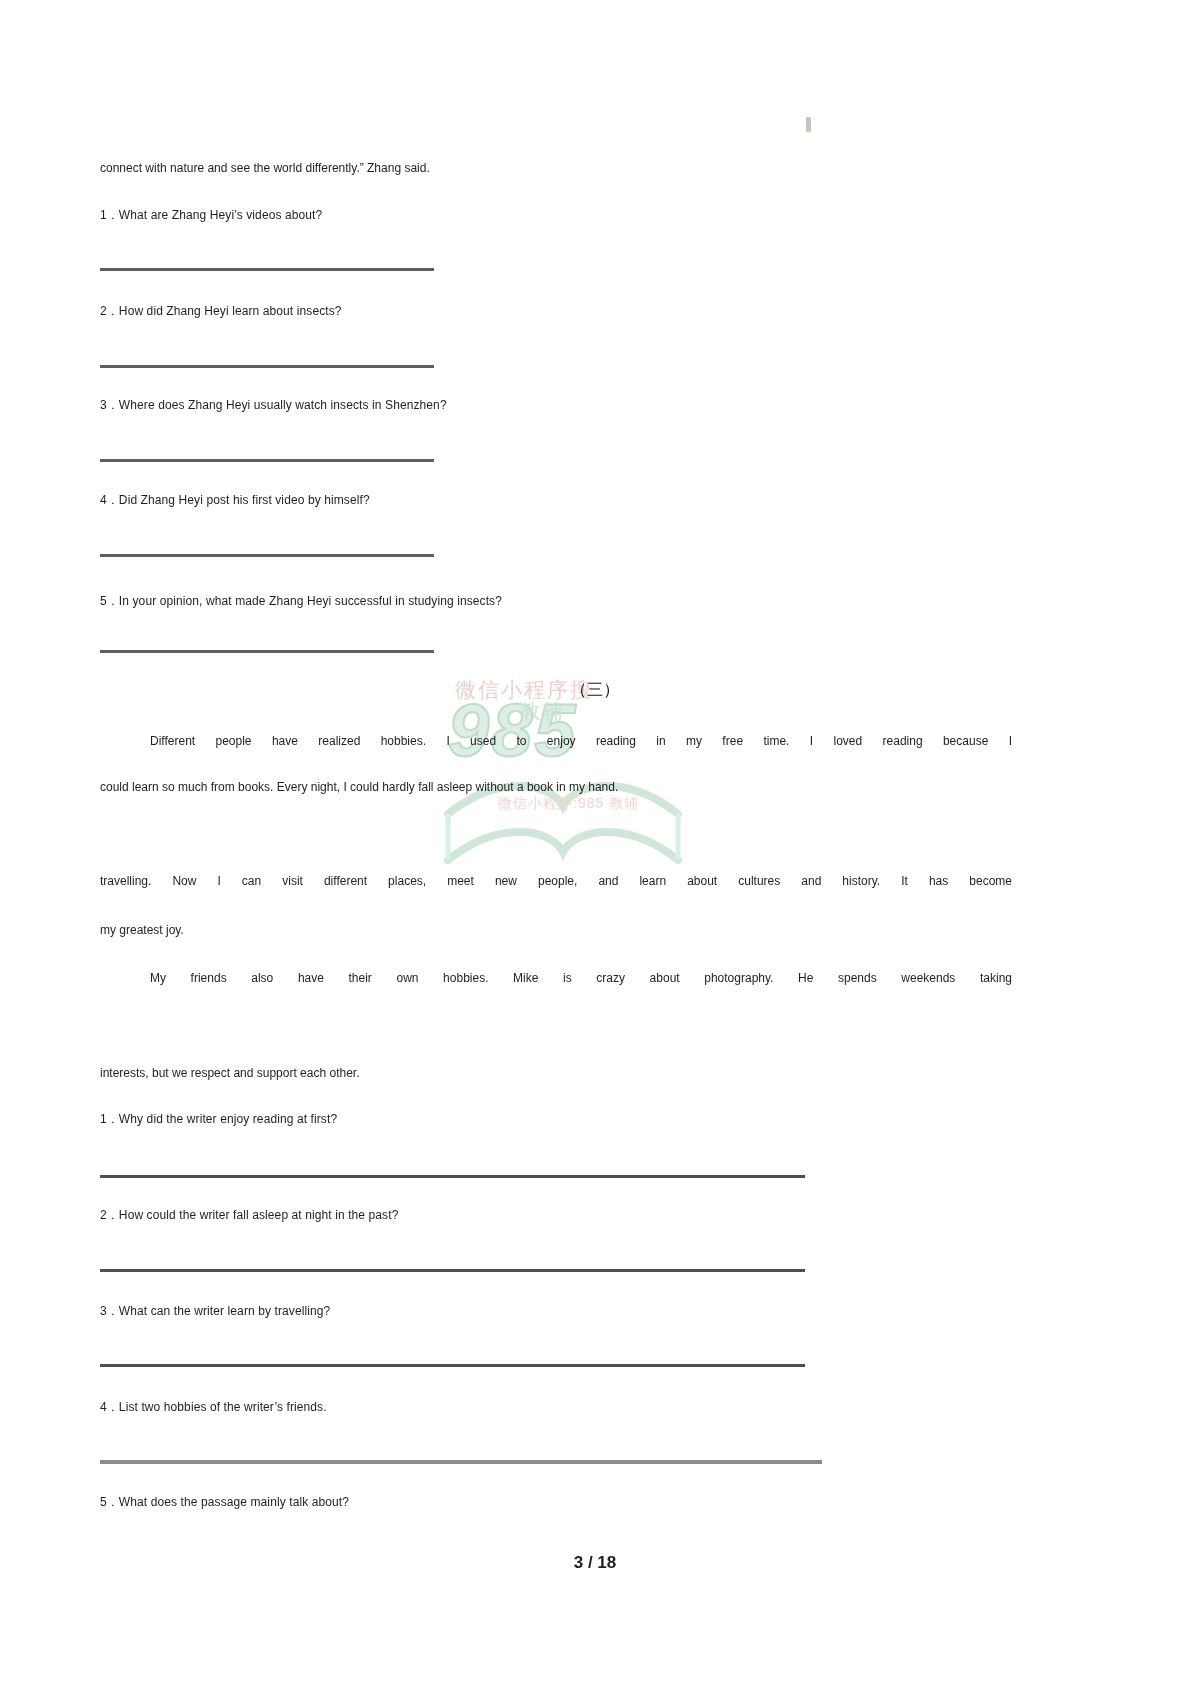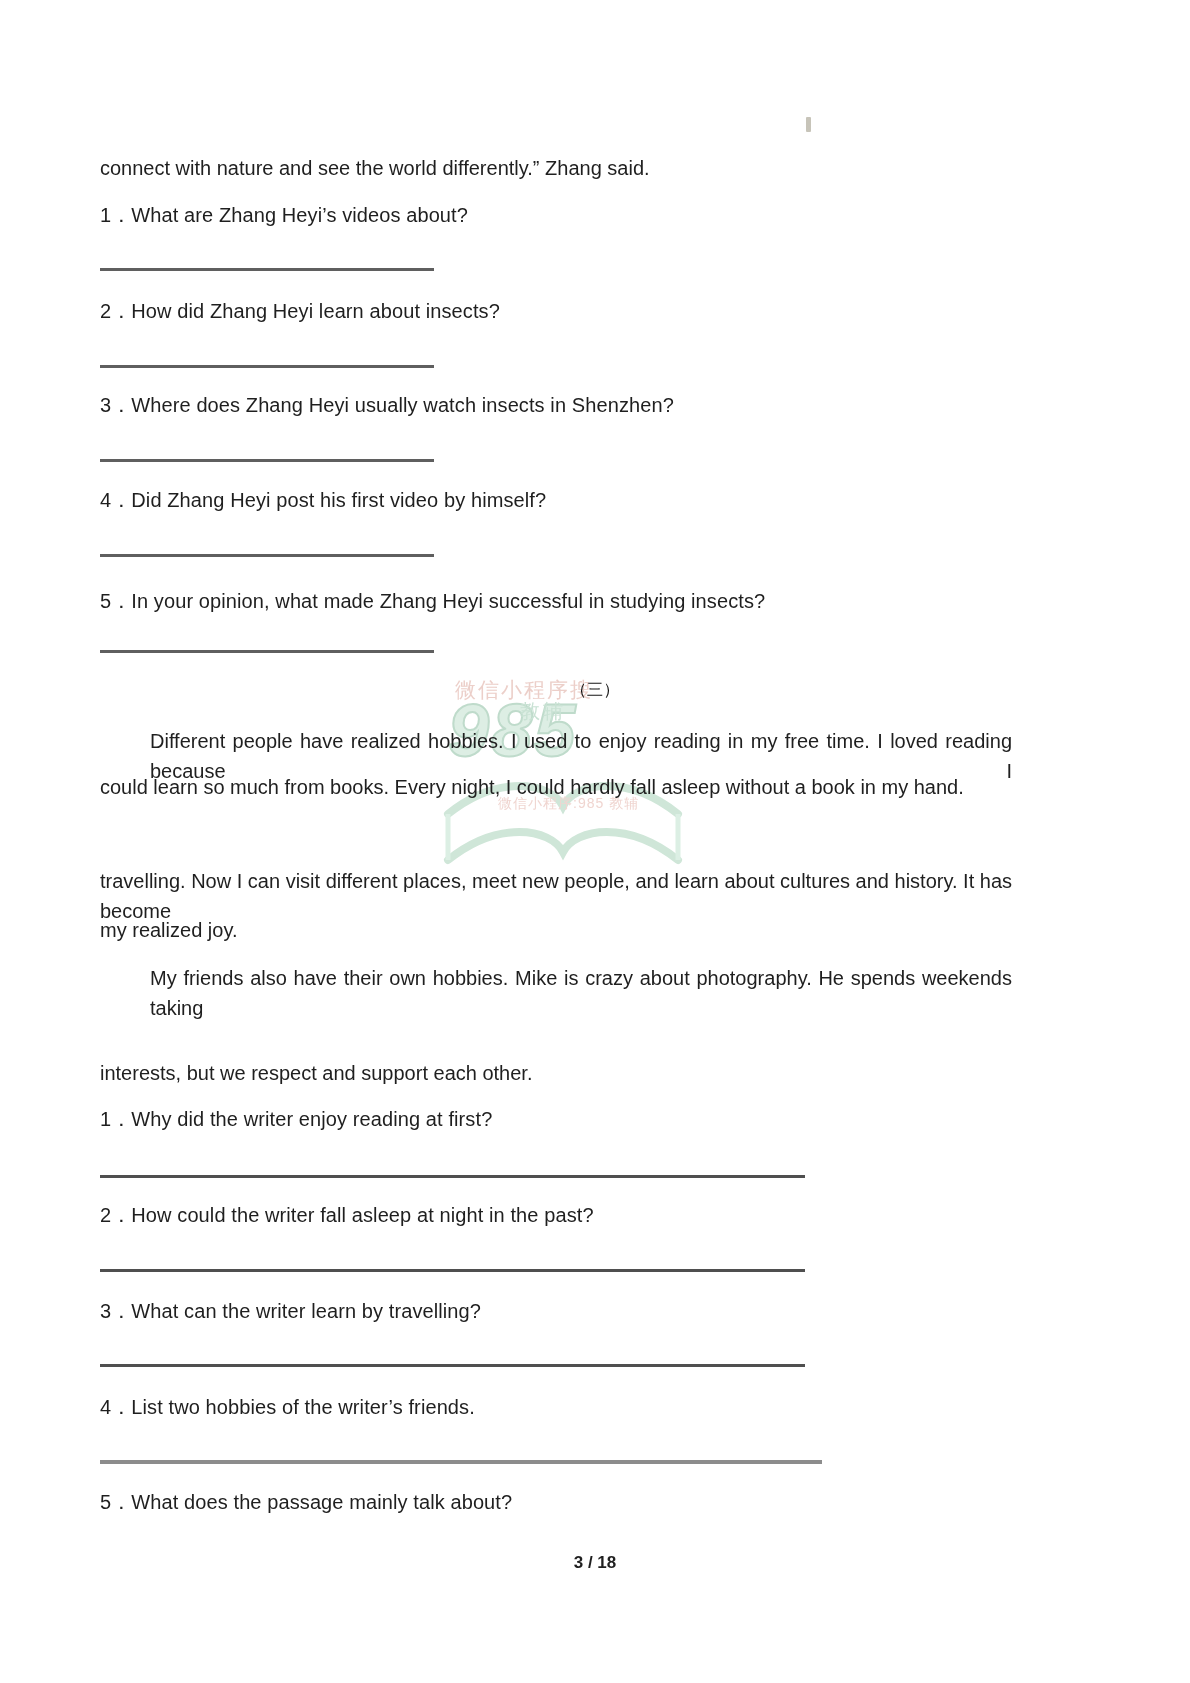--- a/index.html
+++ b/index.html
@@ -8,21 +8,21 @@
     width:1190px;height:1683px;
     background:#ffffff;
     font-family:"Liberation Sans", sans-serif;
     color:#1f1f1f;
     overflow:hidden;
   }
   .t{
     position:absolute;
     left:100px;
     width:912px;
-    font-size:20px;
+    font-size:12px;
     line-height:30px;
     color:#1f1f1f;
   }
   .q{letter-spacing:.1px;}
   .para.just{text-align:justify;text-align-last:justify;}
   .para.ind{padding-left:50px;width:862px;}
   .center{left:0;width:1190px;text-align:center;}
   .header3{font-size:16.5px;color:#111;}
   .pagenum{font-weight:bold;font-size:17px;text-align:center;}
   .blank{
@@ -95,21 +95,21 @@
     <div class="t q" style="top:485px">4．Did Zhang Heyi post his first video by himself?</div>
     <div class="blank short" style="top:554px"></div>
     <div class="t q" style="top:586px">5．In your opinion, what made Zhang Heyi successful in studying insects?</div>
     <div class="blank short" style="top:650px"></div>
 
     <div class="t center header3" style="top:674px">（三）</div>
 
     <div class="t para ind just" style="top:726px">Different people have realized hobbies. I used to enjoy reading in my free time. I loved reading because I</div>
     <div class="t para" style="top:772px">could learn so much from books. Every night, I could hardly fall asleep without a book in my hand.</div>
     <div class="t para just" style="top:866px">travelling. Now I can visit different places, meet new people, and learn about cultures and history. It has become</div>
-    <div class="t para" style="top:915px">my realized joy.</div>
+    <div class="t para" style="top:915px">my greatest joy.</div>
     <div class="t para ind just" style="top:963px">My friends also have their own hobbies. Mike is crazy about photography. He spends weekends taking</div>
     <div class="t para" style="top:1058px">interests, but we respect and support each other.</div>
 
     <div class="t q" style="top:1104px">1．Why did the writer enjoy reading at first?</div>
     <div class="blank long" style="top:1175px"></div>
     <div class="t q" style="top:1200px">2．How could the writer fall asleep at night in the past?</div>
     <div class="blank long" style="top:1269px"></div>
     <div class="t q" style="top:1296px">3．What can the writer learn by travelling?</div>
     <div class="blank long" style="top:1364px"></div>
     <div class="t q" style="top:1392px">4．List two hobbies of the writer’s friends.</div>

